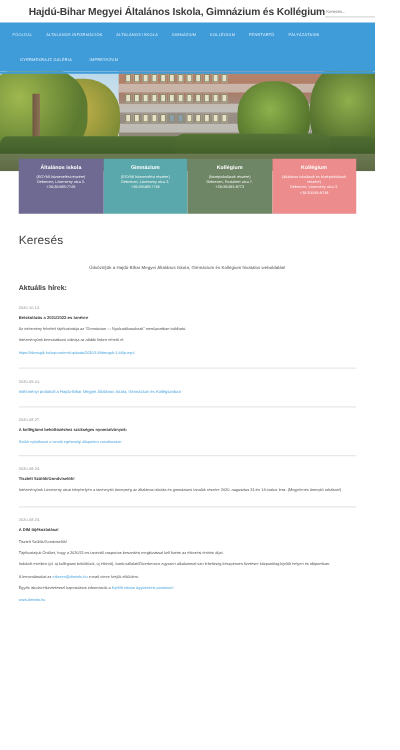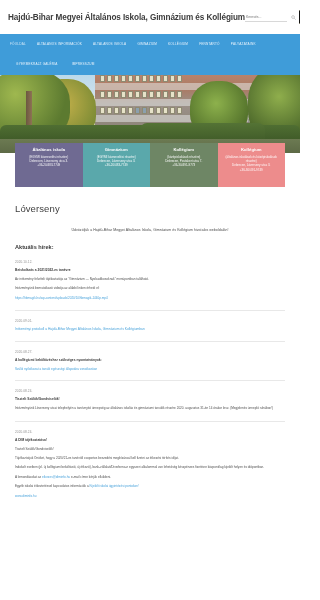--- a/index.html
+++ b/index.html
@@ -6,22 +6,22 @@
   html, body {
     width: 300px; height: 600px;
     font-family: "Liberation Sans", sans-serif;
     background: #ffffff;
     overflow: hidden;
   }
   .page { width: 300px; height: 600px; position: relative; background:#fff; }
 
   
   .topbar {
-    height: 34px; background:#ffffff;
-    display:flex; align-items:center; padding-left:8px; padding-right:0;
+    height: 18px; background:#ffffff;
+    display:flex; align-items:center; padding-left:23px; padding-right:0;
     border-bottom:0;
   }
   .site-title {
     font-size: 8.2px; color:#3c3c3c; font-weight:600; letter-spacing:-0.1px;
     white-space:nowrap;
   }
   .search-wrap {
     margin-left:auto; display:flex; align-items:center; gap:2px;
     margin-right:2px;
   }
@@ -258,21 +258,21 @@
         <div class="box-title">Kollégium</div>
         <div class="box-sub">(középiskolások részére)<br>Debrecen, Postakert utca 7.<br>+36-30/491-9773</div>
       </div>
       <div class="box pink">
         <div class="box-title">Kollégium</div>
         <div class="box-sub">(általános iskolások és középiskolások részére)<br>Debrecen, Lóverseny utca 3.<br>+36-30/491-9749</div>
       </div>
     </div>
 
   <div class="main">
-    <h1 class="aktualis">Lóverseny</h1>
+    <h1 class="aktualis">Keresés</h1>
     <p class="welcome">Üdvözöljük a Hajdú-Bihar Megyei Általános Iskola, Gimnázium és Kollégium hivatalos weboldalán!</p>
     <h2 class="hirek">Aktuális hírek:</h2>
     <div id="newsList">
         <div class="news-item">
           <div class="news-date">2020.10.12.</div>
           <div class="news-title">Beiskolázás a 2021/2022-es tanévre</div>
           <div class="news-body">Az intézmény felvételi tájékoztatója az "Gimnázium — Nyolcadikosoknak" menüpontban található.</div>
           <div class="news-body">Intézményünk bemutatkozó videója az alábbi linken érhető el:</div>
           <a class="news-link" href="#">https://hbmagik.hu/wp-content/uploads/2020/10/hbmagik-1440p.mp4</a>
         </div>

